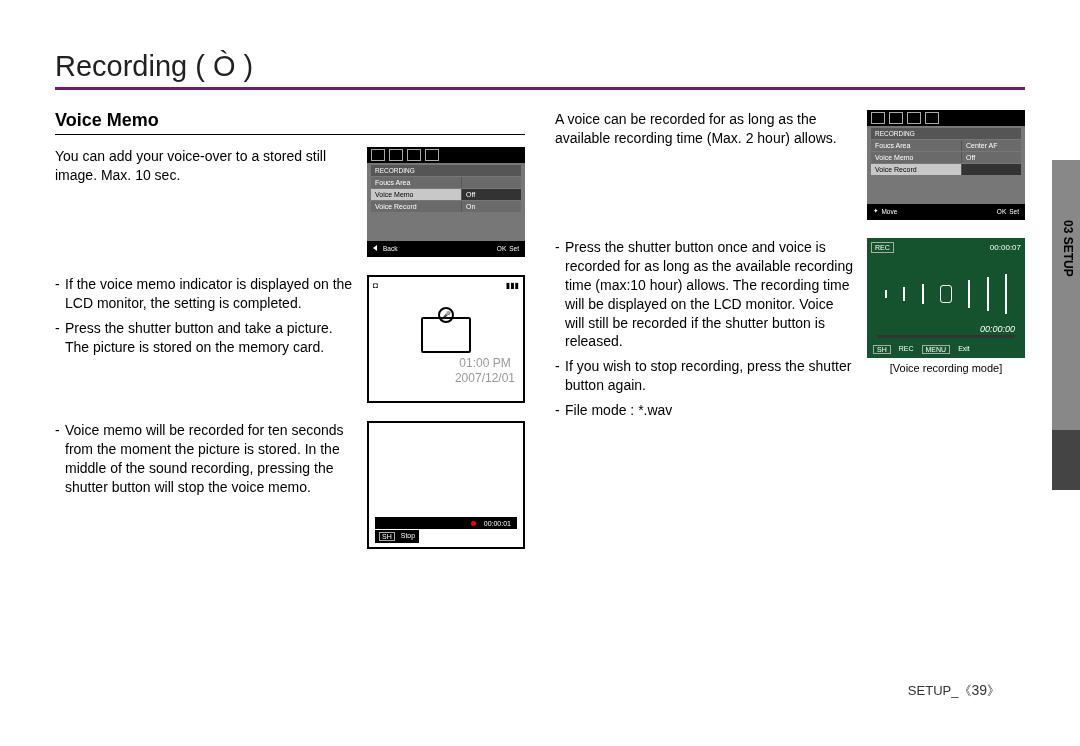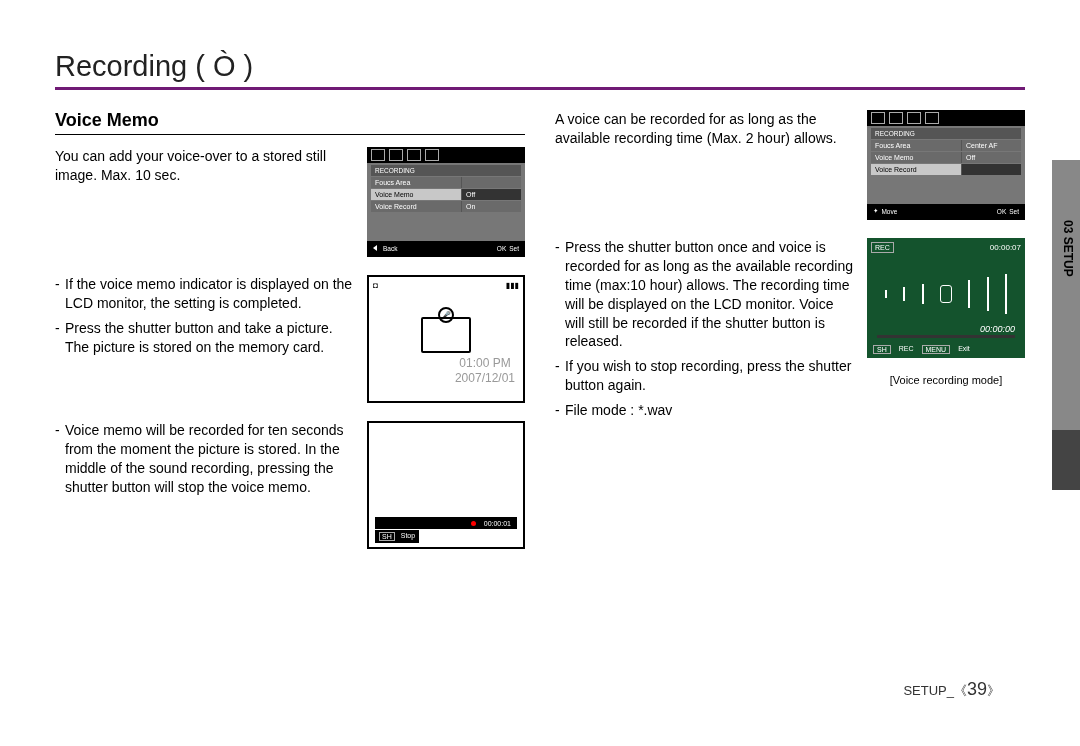--- a/index.html
+++ b/index.html
@@ -46,28 +46,28 @@
   .voicelcd { width: 158px; height: 120px; background: #14532d; color:#fff; flex-shrink:0; position:relative; font-size:8px; }
   .voicelcd .top { position:absolute; top:4px; left:4px; right:4px; display:flex; justify-content:space-between; align-items:center; }
   .voicelcd .rec { border:1px solid #aaa; padding:1px 3px; font-size:7px; }
   .voicelcd .wave { position:absolute; top:36px; left:10px; right:10px; height:40px; display:flex; align-items:center; justify-content:space-around; }
   .voicelcd .wave .w { width:2px; background:#fff; }
   .voicelcd .wave .mc { width:12px; height:18px; border:1px solid #fff; border-radius:3px; }
   .voicelcd .timer { position:absolute; bottom:24px; right:10px; font-size:9px;font-style:italic; }
   .voicelcd .timerbar { position:absolute; bottom:20px; left:10px; right:10px; height:3px; background:#333; }
   .voicelcd .foot { position:absolute; bottom:4px; left:6px; right:6px; display:flex; gap:8px; font-size:7px; }
   .voicelcd .foot .b { border:1px solid #aaa; padding:0 3px; }
-  .caption { font-size: 11px; text-align:center; margin-top:16px; width:158px; }
+  .caption { font-size: 11px; text-align:center; margin-top:4px; width:158px; }
 
   .side-tab { position: absolute; right: 0; top: 160px; width: 28px; height: 270px; background: #888; }
   .side-tab-dark { position:absolute; right:0; top:430px; width:28px; height:60px; background:#444; }
   .side-label { position:absolute; right:5px; top:220px; writing-mode: vertical-rl; font-size:12px; font-weight:bold; color:#000; }
 
   .footer { position: absolute; right: 40px; bottom: 10px; font-size: 13px; color: #333; }
-  .footer .pg { font-size: 18px; }
+  .footer .pg { font-size: 14px; }
   .footer .br { font-family: serif; }
 </style>
 </head>
 <body>
 
 <div class="page">
   <h1 class="title">Recording (  Ò  )</h1>
 
   <div class="cols">
 

